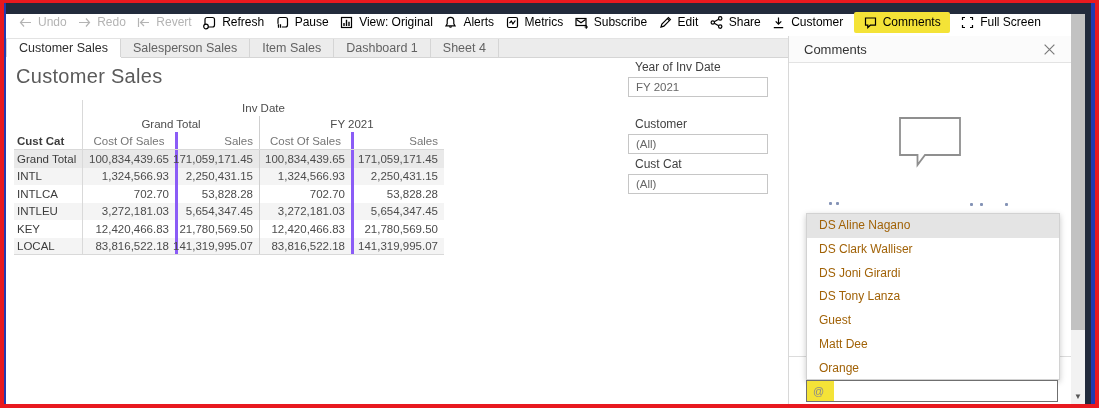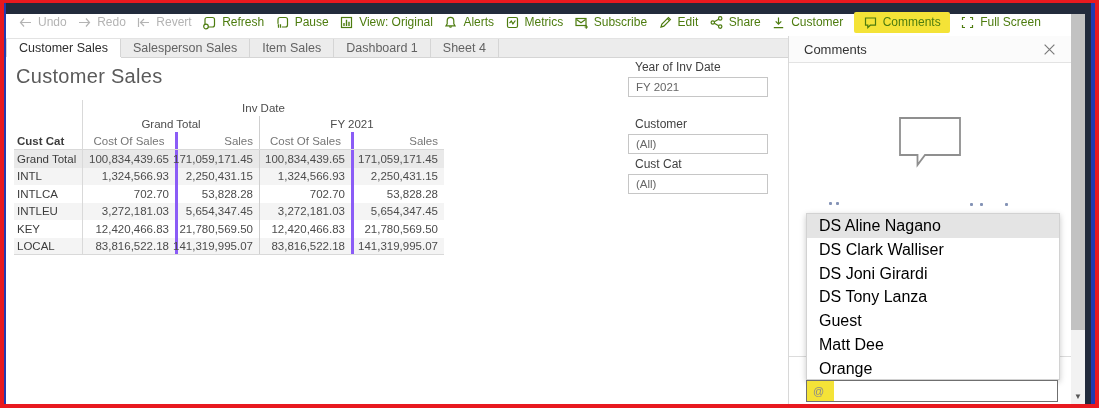--- a/index.html
+++ b/index.html
@@ -11,21 +11,21 @@
   .edge-navy-right { position:absolute; left:1085px; top:3px; bottom:4px; width:6px; background:#222b3c; }
   .edge-blue-right { position:absolute; left:1091px; top:3px; bottom:4px; width:4px; background:#2239b0; }
 
   .content { position:absolute; left:6px; top:3px; width:1079px; height:401px; background:#ffffff; overflow:hidden; }
 
   .top-navy-bar { position:absolute; left:0; top:0; width:100%; height:11px; background:#222b3c; }
 
   
   .toolbar { position:absolute; left:0; top:11px; width:1065px; height:16px; background:#fff;
              display:flex; align-items:center; justify-content:space-between; padding:0 30px 0 12px; }
-  .tb-item { display:flex; align-items:center; gap:5px; font-size:12px; color:#4d7c0f; white-space:nowrap; cursor:pointer; }
+  .tb-item { display:flex; align-items:center; gap:5px; font-size:12px; color:#000000; white-space:nowrap; cursor:pointer; }
   .tb-item svg { display:block; }
   .tb-item.disabled { color:#b4b4b4; }
   .tb-item.hl { background:#f4e337; padding:3px 9px; border-radius:2px; }
 
   
   .tabrow { position:absolute; left:0; top:35px; width:1065px; height:20px; background:#ececec;
             border-top:1px solid #e3e3e3; border-bottom:1px solid #d5d5d5; display:flex; }
   .tab { padding:0 12px; font-size:12.5px; color:#636363; line-height:18px; border-right:1px solid #d5d5d5; cursor:pointer; }
   .tab:first-child { border-left:1px solid #d5d5d5; }
   .tab.active { background:#fff; color:#2e2e2e; box-shadow:0 1px 0 0 #fff; }
@@ -66,21 +66,21 @@
   .panel { position:absolute; left:782px; top:33px; width:283px; bottom:0; background:#fff; border-left:1px solid #d8d8d8; }
   .panel-header { position:relative; height:27px; border-bottom:1px solid #e3e3e3; background:#fbfbfb;
                   display:flex; align-items:center; justify-content:space-between; padding:0 15px; }
   .panel-title { font-size:13px; color:#333; }
   .panel-close { cursor:pointer; color:#7a7a7a; display:flex; }
   .bubble-wrap { position:absolute; left:0; top:80px; width:100%; display:flex; justify-content:center; }
   .dot { position:absolute; width:3px; height:3px; background:#5b6f9e; opacity:.75; border-radius:1px; }
 
   .mention-list { position:absolute; left:17px; top:177px; width:254px; height:167px; background:#fff;
                   border:1px solid #d2d2d2; box-shadow:0 2px 6px rgba(0,0,0,.22); z-index:5; overflow:hidden; }
-  .mention-item { height:23.8px; line-height:23.8px; padding-left:12px; font-size:16px; color:#000000; cursor:pointer; }
+  .mention-item { height:23.8px; line-height:23.8px; padding-left:12px; font-size:12px; color:#a16207; cursor:pointer; }
   .mention-item.hl { background:#e4e4e4; }
 
   .compose-divider { position:absolute; left:0; right:0; top:320px; border-top:1px solid #dcdcdc; z-index:1; }
   .comment-input { position:absolute; left:17px; top:344px; width:252px; height:22px; border:1px solid #6f6f6f;
                    background:#fff; z-index:6; display:flex; align-items:stretch; cursor:text; }
   .at-hl { background:#f4e337; color:#8a8a8a; font-size:11px; padding:4px 10px 0 6px; }
 
   
   .scrollbar { position:absolute; right:0; top:11px; bottom:0; width:14px; background:#f2f2f2; }
   .sb-thumb { position:absolute; left:0; top:0; width:14px; height:316px; background:#c2c2c2; }

